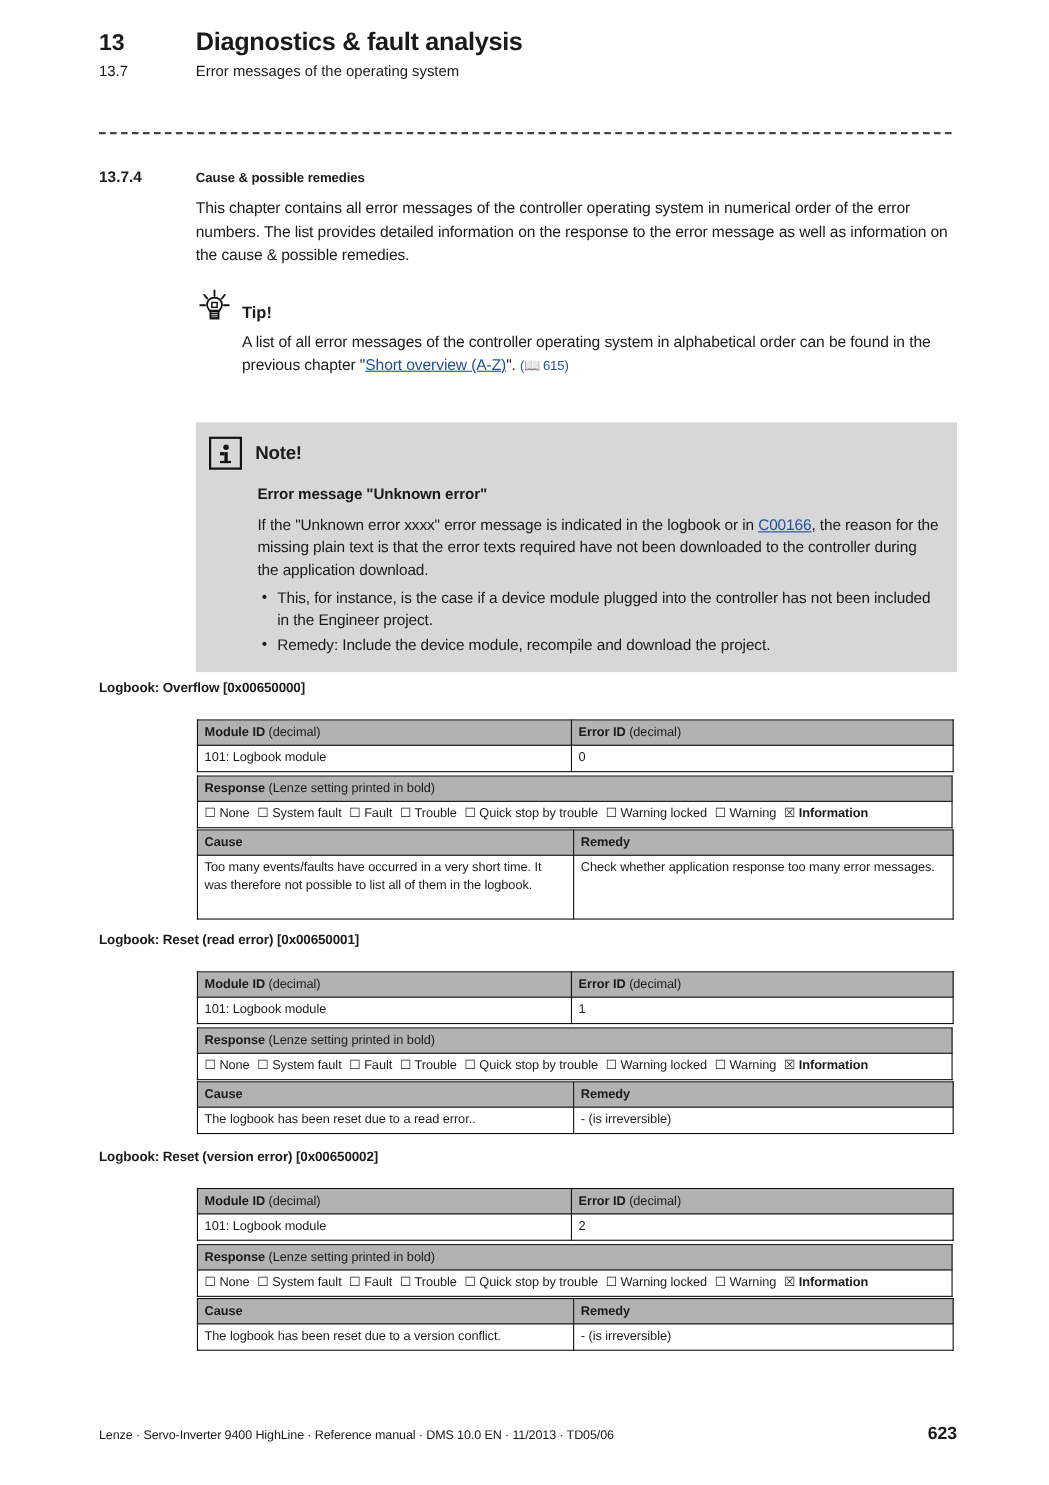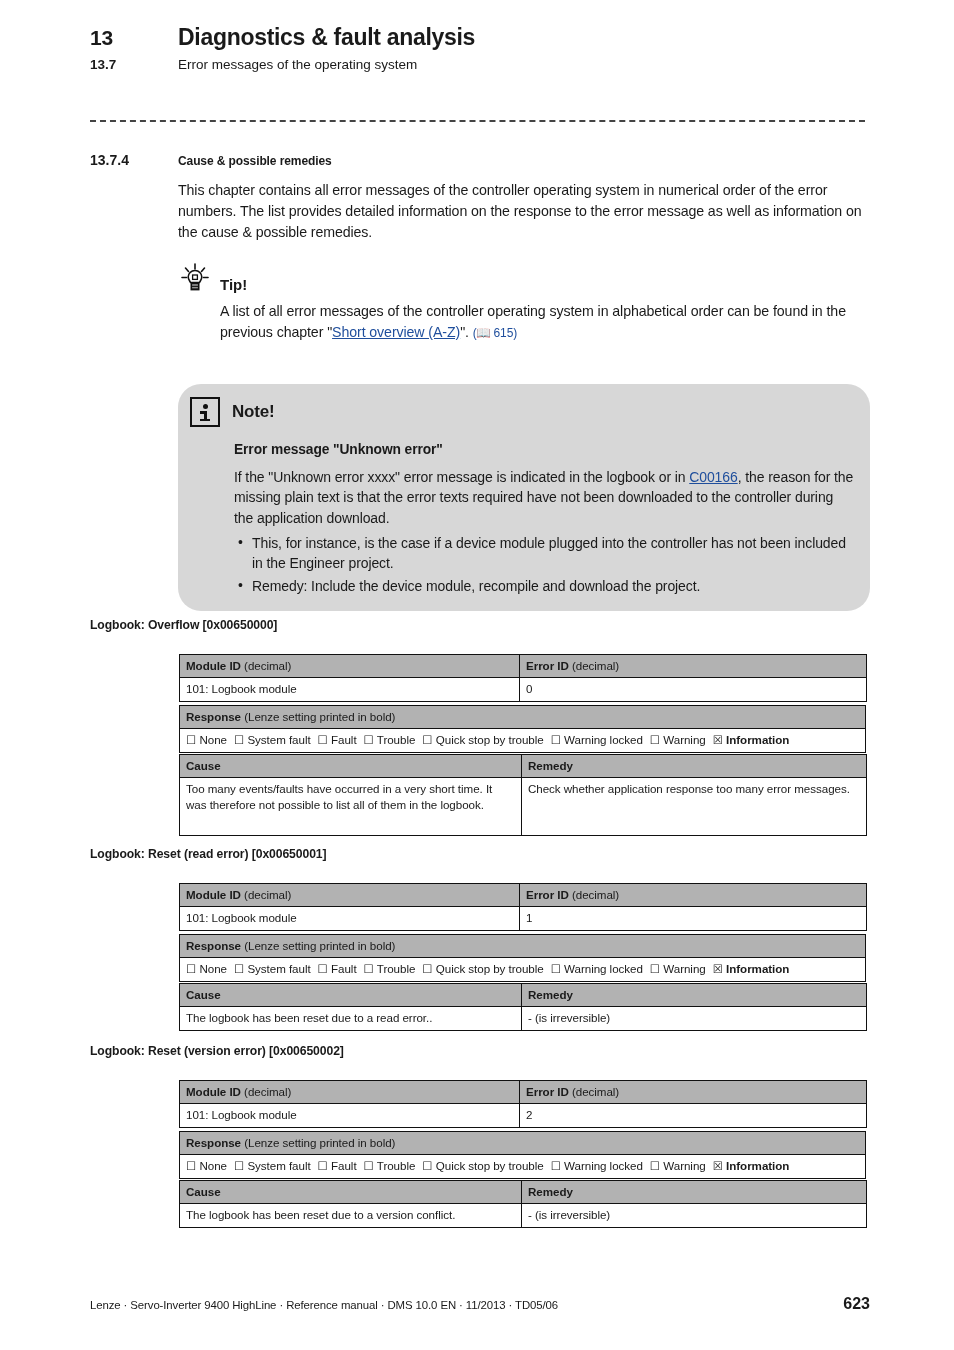--- a/index.html
+++ b/index.html
@@ -41,21 +41,21 @@
   .rh-title {
     font-size: 23px;
     font-weight: 600;
     letter-spacing: -0.3px;
   }
   .rh-row2 { margin-top: 6px; }
   .rh-num2 {
     width: 88px;
     flex: 0 0 88px;
     font-size: 13.5px;
-    font-weight: 700;
+    font-weight: 400;
   }
   .rh-title2 {
     font-size: 13.5px;
     font-weight: 400;
   }
 
   .dashline {
     position: absolute;
     left: 90px;
     top: 120px;
@@ -138,21 +138,20 @@
 
   
   .note {
     position: absolute;
     left: 178px;
     top: 384px;
     width: 692px;
     background: #d7d7d7;
     padding: 10px 16px 14px 12px;
     box-sizing: border-box;
-    border-radius: 23px;
   }
   .note-head {
     display: flex;
     align-items: center;
     height: 36px;
   }
   .info-ico {
     width: 30px;
     height: 30px;
     flex: 0 0 30px;

